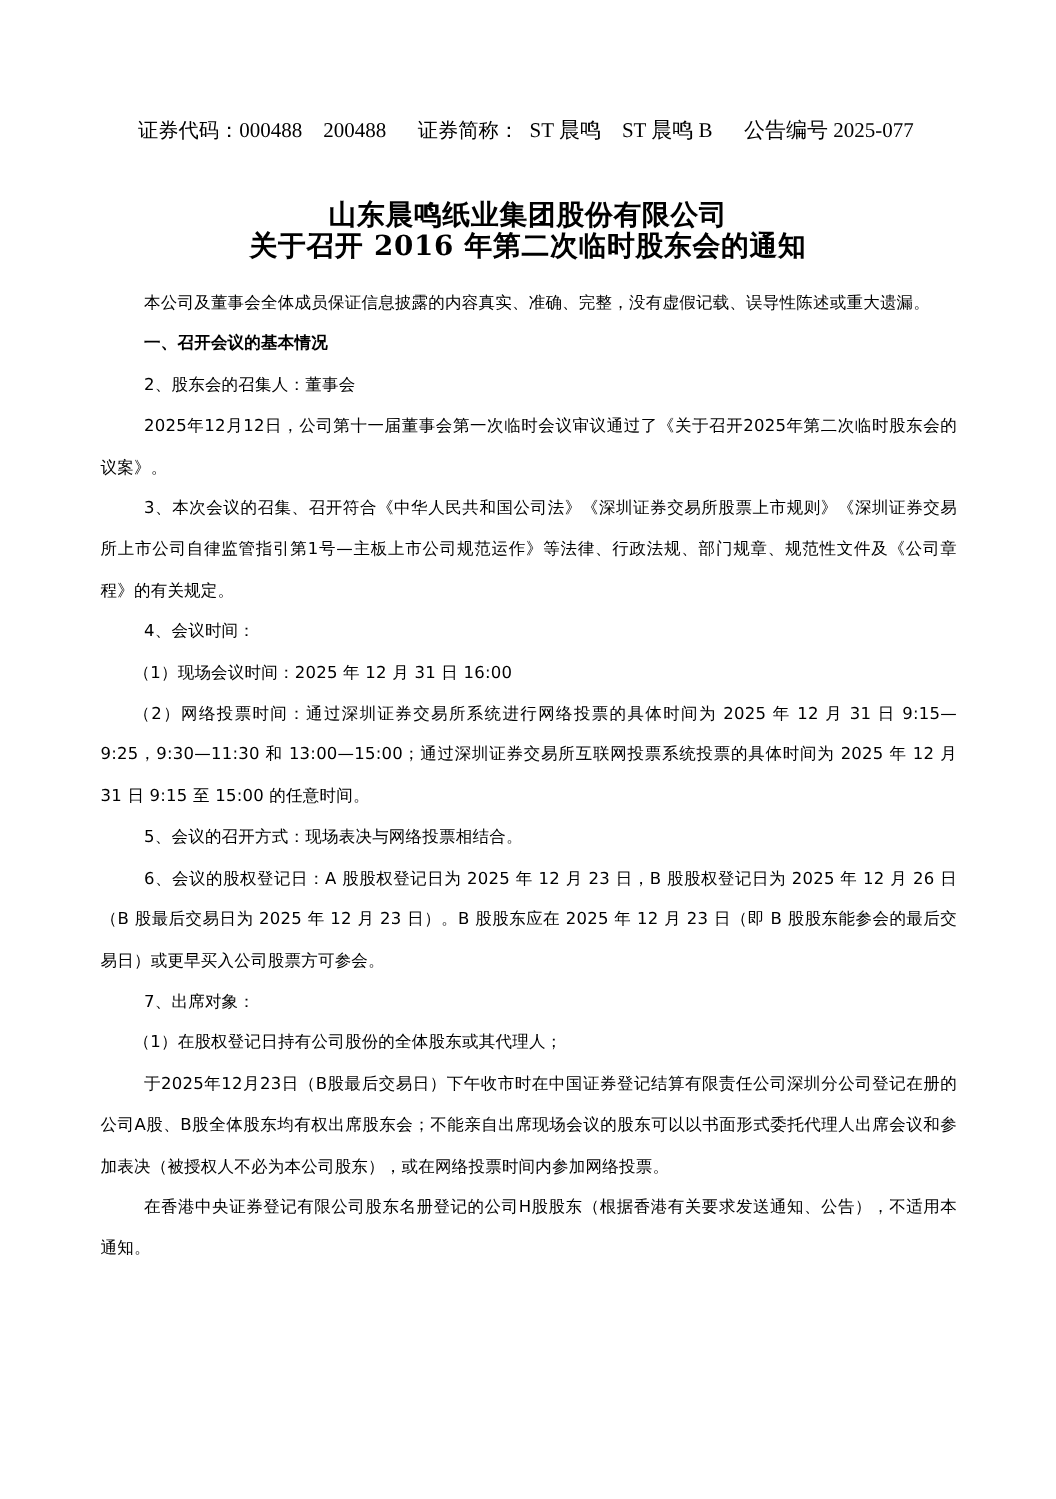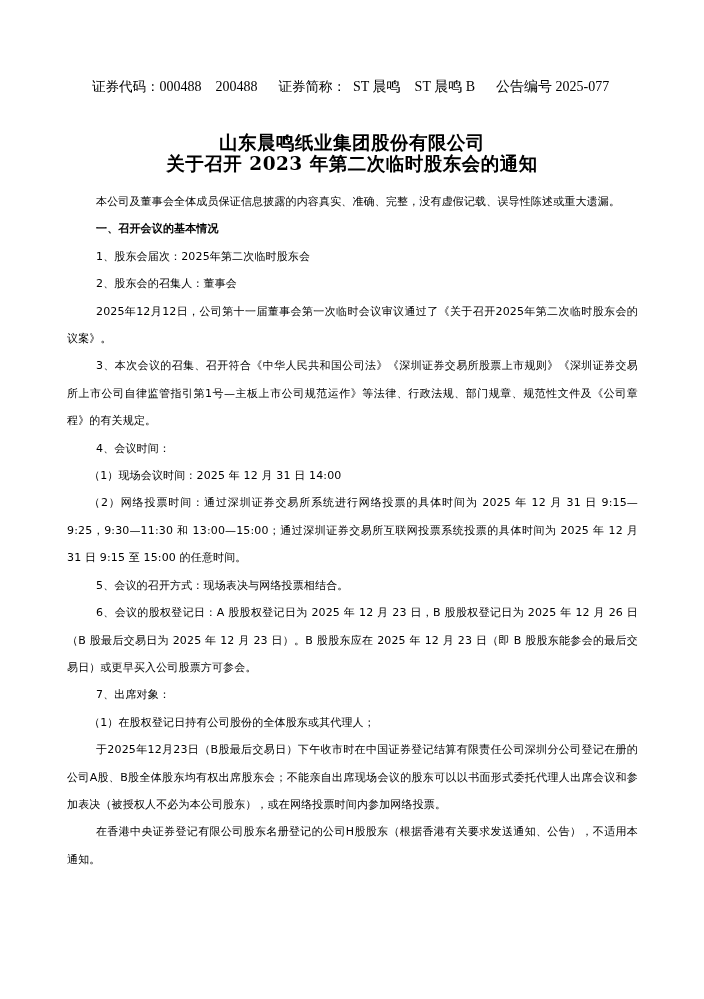--- a/index.html
+++ b/index.html
@@ -58,31 +58,30 @@
     .para.indent { text-indent: 29px; }
     .para.indent-sub { text-indent: 22px; }
     .para.heading { font-weight: bold; text-indent: 29px; }
   </style>
 </head>
 <body>
 
 <div class="header-line"><span class="sans">证券代码：</span><span>000488</span>    <span>200488</span>      <span class="sans">证券简称：</span>  <span>ST 晨鸣</span>    <span>ST 晨鸣 B</span>      <span>公告编号 2025-077</span></div>
 
 <div class="title t1">山东晨鸣纸业集团股份有限公司</div>
-<div class="title t2">关于召开 2023 年第二次临时股东会的通知</div>
+<div class="title t2">关于召开 2016 年第二次临时股东会的通知</div>
 
 <div class="body">
   <p class="para indent">本公司及董事会全体成员保证信息披露的内容真实、准确、完整，没有虚假记载、误导性陈述或重大遗漏。</p>
   <p class="para heading">一、召开会议的基本情况</p>
-  <p class="para indent">1、股东会届次：2025年第二次临时股东会</p>
   <p class="para indent">2、股东会的召集人：董事会</p>
   <p class="para indent">2025年12月12日，公司第十一届董事会第一次临时会议审议通过了《关于召开2025年第二次临时股东会的议案》。</p>
   <p class="para indent">3、本次会议的召集、召开符合《中华人民共和国公司法》《深圳证券交易所股票上市规则》《深圳证券交易所上市公司自律监管指引第1号—主板上市公司规范运作》等法律、行政法规、部门规章、规范性文件及《公司章程》的有关规定。</p>
   <p class="para indent">4、会议时间：</p>
-  <p class="para indent-sub">（1）现场会议时间：2025 年 12 月 31 日 14:00</p>
+  <p class="para indent-sub">（1）现场会议时间：2025 年 12 月 31 日 16:00</p>
   <p class="para indent-sub">（2）网络投票时间：通过深圳证券交易所系统进行网络投票的具体时间为 2025 年 12 月 31 日 9:15—9:25，9:30—11:30 和 13:00—15:00；通过深圳证券交易所互联网投票系统投票的具体时间为 2025 年 12 月 31 日 9:15 至 15:00 的任意时间。</p>
   <p class="para indent">5、会议的召开方式：现场表决与网络投票相结合。</p>
   <p class="para indent">6、会议的股权登记日：A 股股权登记日为 2025 年 12 月 23 日，B 股股权登记日为 2025 年 12 月 26 日（B 股最后交易日为 2025 年 12 月 23 日）。B 股股东应在 2025 年 12 月 23 日（即 B 股股东能参会的最后交易日）或更早买入公司股票方可参会。</p>
   <p class="para indent">7、出席对象：</p>
   <p class="para indent-sub">（1）在股权登记日持有公司股份的全体股东或其代理人；</p>
   <p class="para indent">于2025年12月23日（B股最后交易日）下午收市时在中国证券登记结算有限责任公司深圳分公司登记在册的公司A股、B股全体股东均有权出席股东会；不能亲自出席现场会议的股东可以以书面形式委托代理人出席会议和参加表决（被授权人不必为本公司股东），或在网络投票时间内参加网络投票。</p>
   <p class="para indent">在香港中央证券登记有限公司股东名册登记的公司H股股东（根据香港有关要求发送通知、公告），不适用本通知。</p>
 </div>
 
 </body></html>

